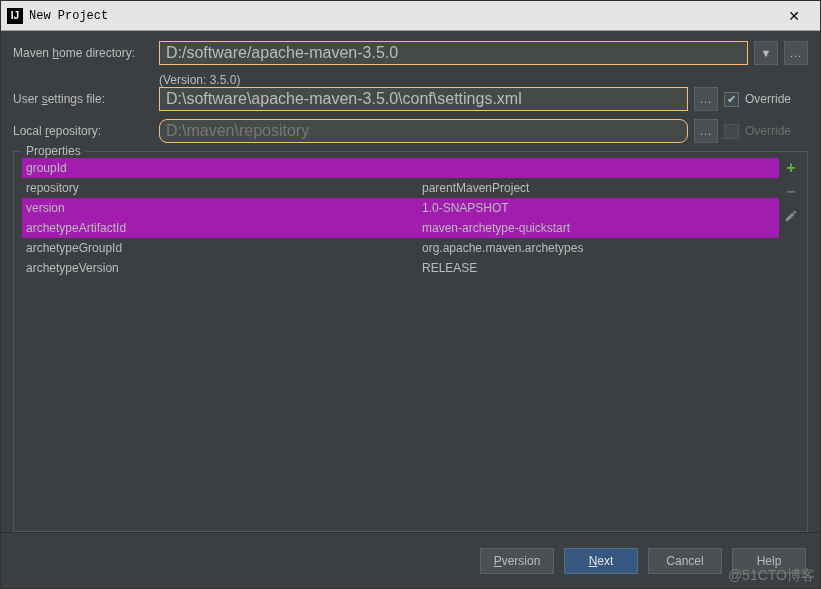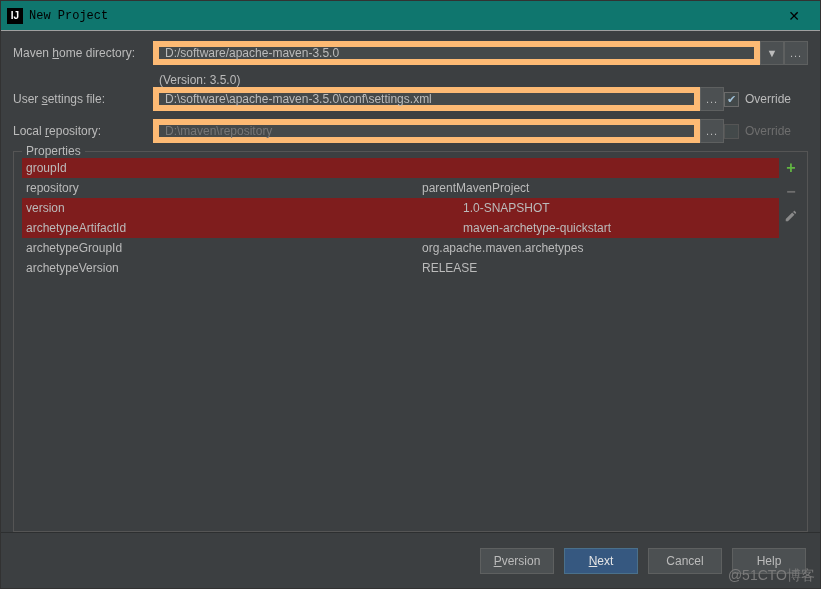--- a/index.html
+++ b/index.html
@@ -6,44 +6,44 @@
   body {
     width: 821px; height: 589px;
     font-family: "Segoe UI", Arial, sans-serif;
     font-size: 12px;
     background: #3c3f41;
     color: #bbbbbb;
     overflow: hidden;
   }
   .window { display: flex; flex-direction: column; height: 100%; border: 1px solid #323232; }
   .titlebar {
-    height: 30px; background: #0f766e; color: #000;
+    height: 30px; background: #e5e5e5; color: #000;
     display: flex; align-items: center; padding: 0 6px;
     border-bottom: 1px solid #a0a0a0;
   }
   .titlebar .app-icon {
     width: 16px; height: 16px; background: #000;
     display: inline-flex; align-items: center; justify-content: center;
     color: #fff; font-size: 10px; font-weight: bold; margin-right: 6px;
   }
   .titlebar .title { flex: 1; font-size: 12px; font-family: Liberation Mono, monospace; }
   .titlebar .close {
     width: 40px; height: 28px; display: flex; align-items: center; justify-content: center;
     font-size: 14px; cursor: default;
   }
   .content { flex: 1; background: #3c3f41; padding: 10px 12px 0 12px; display: flex; flex-direction: column; }
-  .row { display: flex; align-items: center; margin-bottom: 8px; gap: 0; }
+  .row { display: flex; align-items: center; margin-bottom: 8px; gap: 6px; }
   .label { width: 140px; color: #bbbbbb; }
   .label .mnemonic { text-decoration: underline; }
   .input {
-    flex: 1; height: 24px; background: #45494a; border: 6px solid #fdba74;
+    flex: 1; height: 24px; background: #45494a; border: 1px solid #fdba74;
     color: #bbbbbb; padding: 0 6px; display: flex; align-items: center;
-    font-size: 12px;
+    font-size: 16px;
   }
-  .input.disabled { color: #777; }
+  .input.disabled { color: #777; border-radius: 8px; }
   .dropdown-btn, .dots-btn {
     width: 24px; height: 24px; background: #4c5052; border: 1px solid #5e6060;
     display: flex; align-items: center; justify-content: center; color: #bbbbbb;
     font-size: 11px; cursor: default;
   }
   .dots-btn { letter-spacing: 1px; }
   .version-text { padding-left: 146px; color: #bbbbbb; margin-bottom: 0; }
   .chk { display: flex; align-items: center; gap: 6px; width: 84px; }
   .chk .box {
     width: 15px; height: 15px; background: #43494a; border: 1px solid #6b6b6b;
@@ -56,21 +56,21 @@
   .props-panel {
     flex: 1; border: 1px solid #555; padding: 6px 4px 4px 8px;
     position: relative; display: flex;
   }
   .props-legend {
     position: absolute; top: -8px; left: 8px; background: #3c3f41;
     padding: 0 4px; color: #bbbbbb;
   }
   .props-table { flex: 1; }
   .prop-row { display: flex; height: 20px; align-items: center; }
-  .prop-row.alt { background: #7f1d1d; gap: 41px; }
+  .prop-row.alt { background: #a21caf; }
   .prop-row .k { width: 400px; padding-left: 4px; }
   .prop-row .v { flex: 1; }
   .props-actions { width: 24px; display: flex; flex-direction: column; align-items: center; padding-top: 2px; gap: 8px; }
   .props-actions .act { width: 16px; height: 16px; display: flex; align-items: center; justify-content: center; }
   .act.add { color: #62b543; font-size: 16px; font-weight: bold; }
   .act.remove { color: #6e6e6e; font-size: 16px; font-weight: bold; }
   .act.edit { color: #8a8a8a; }
 
   .footer {
     height: 56px; border-top: 1px solid #2d2f30;

